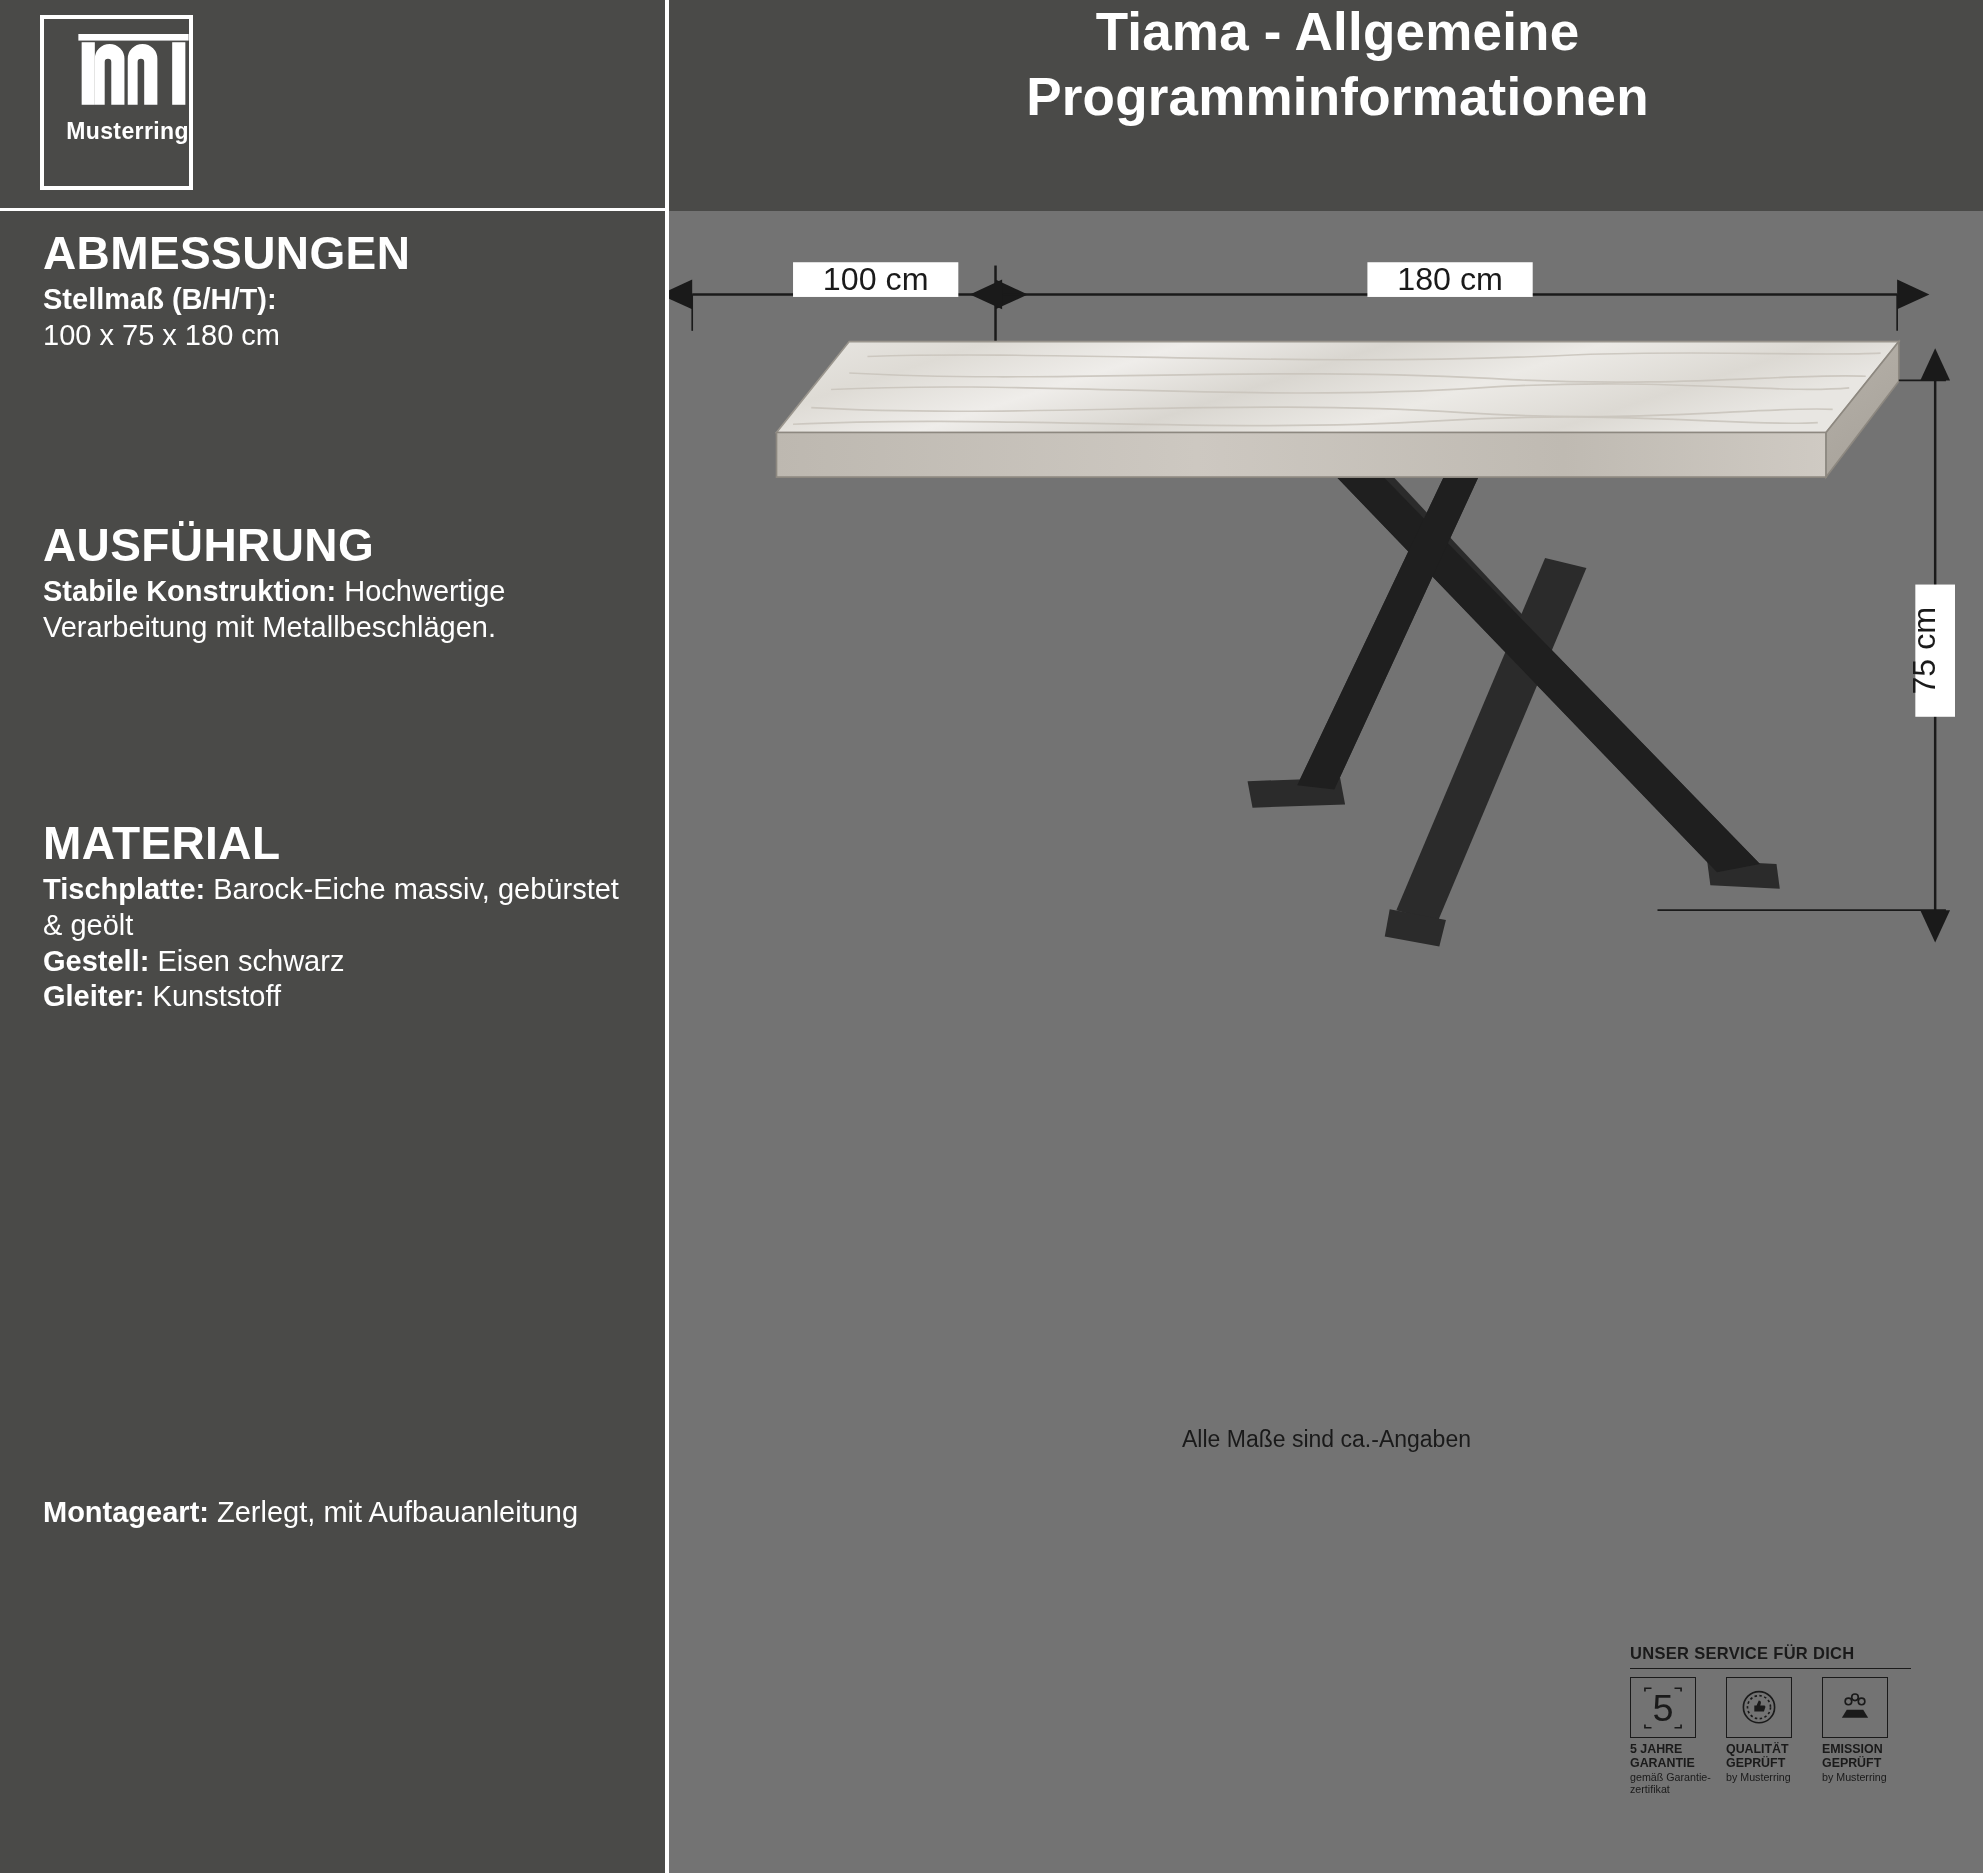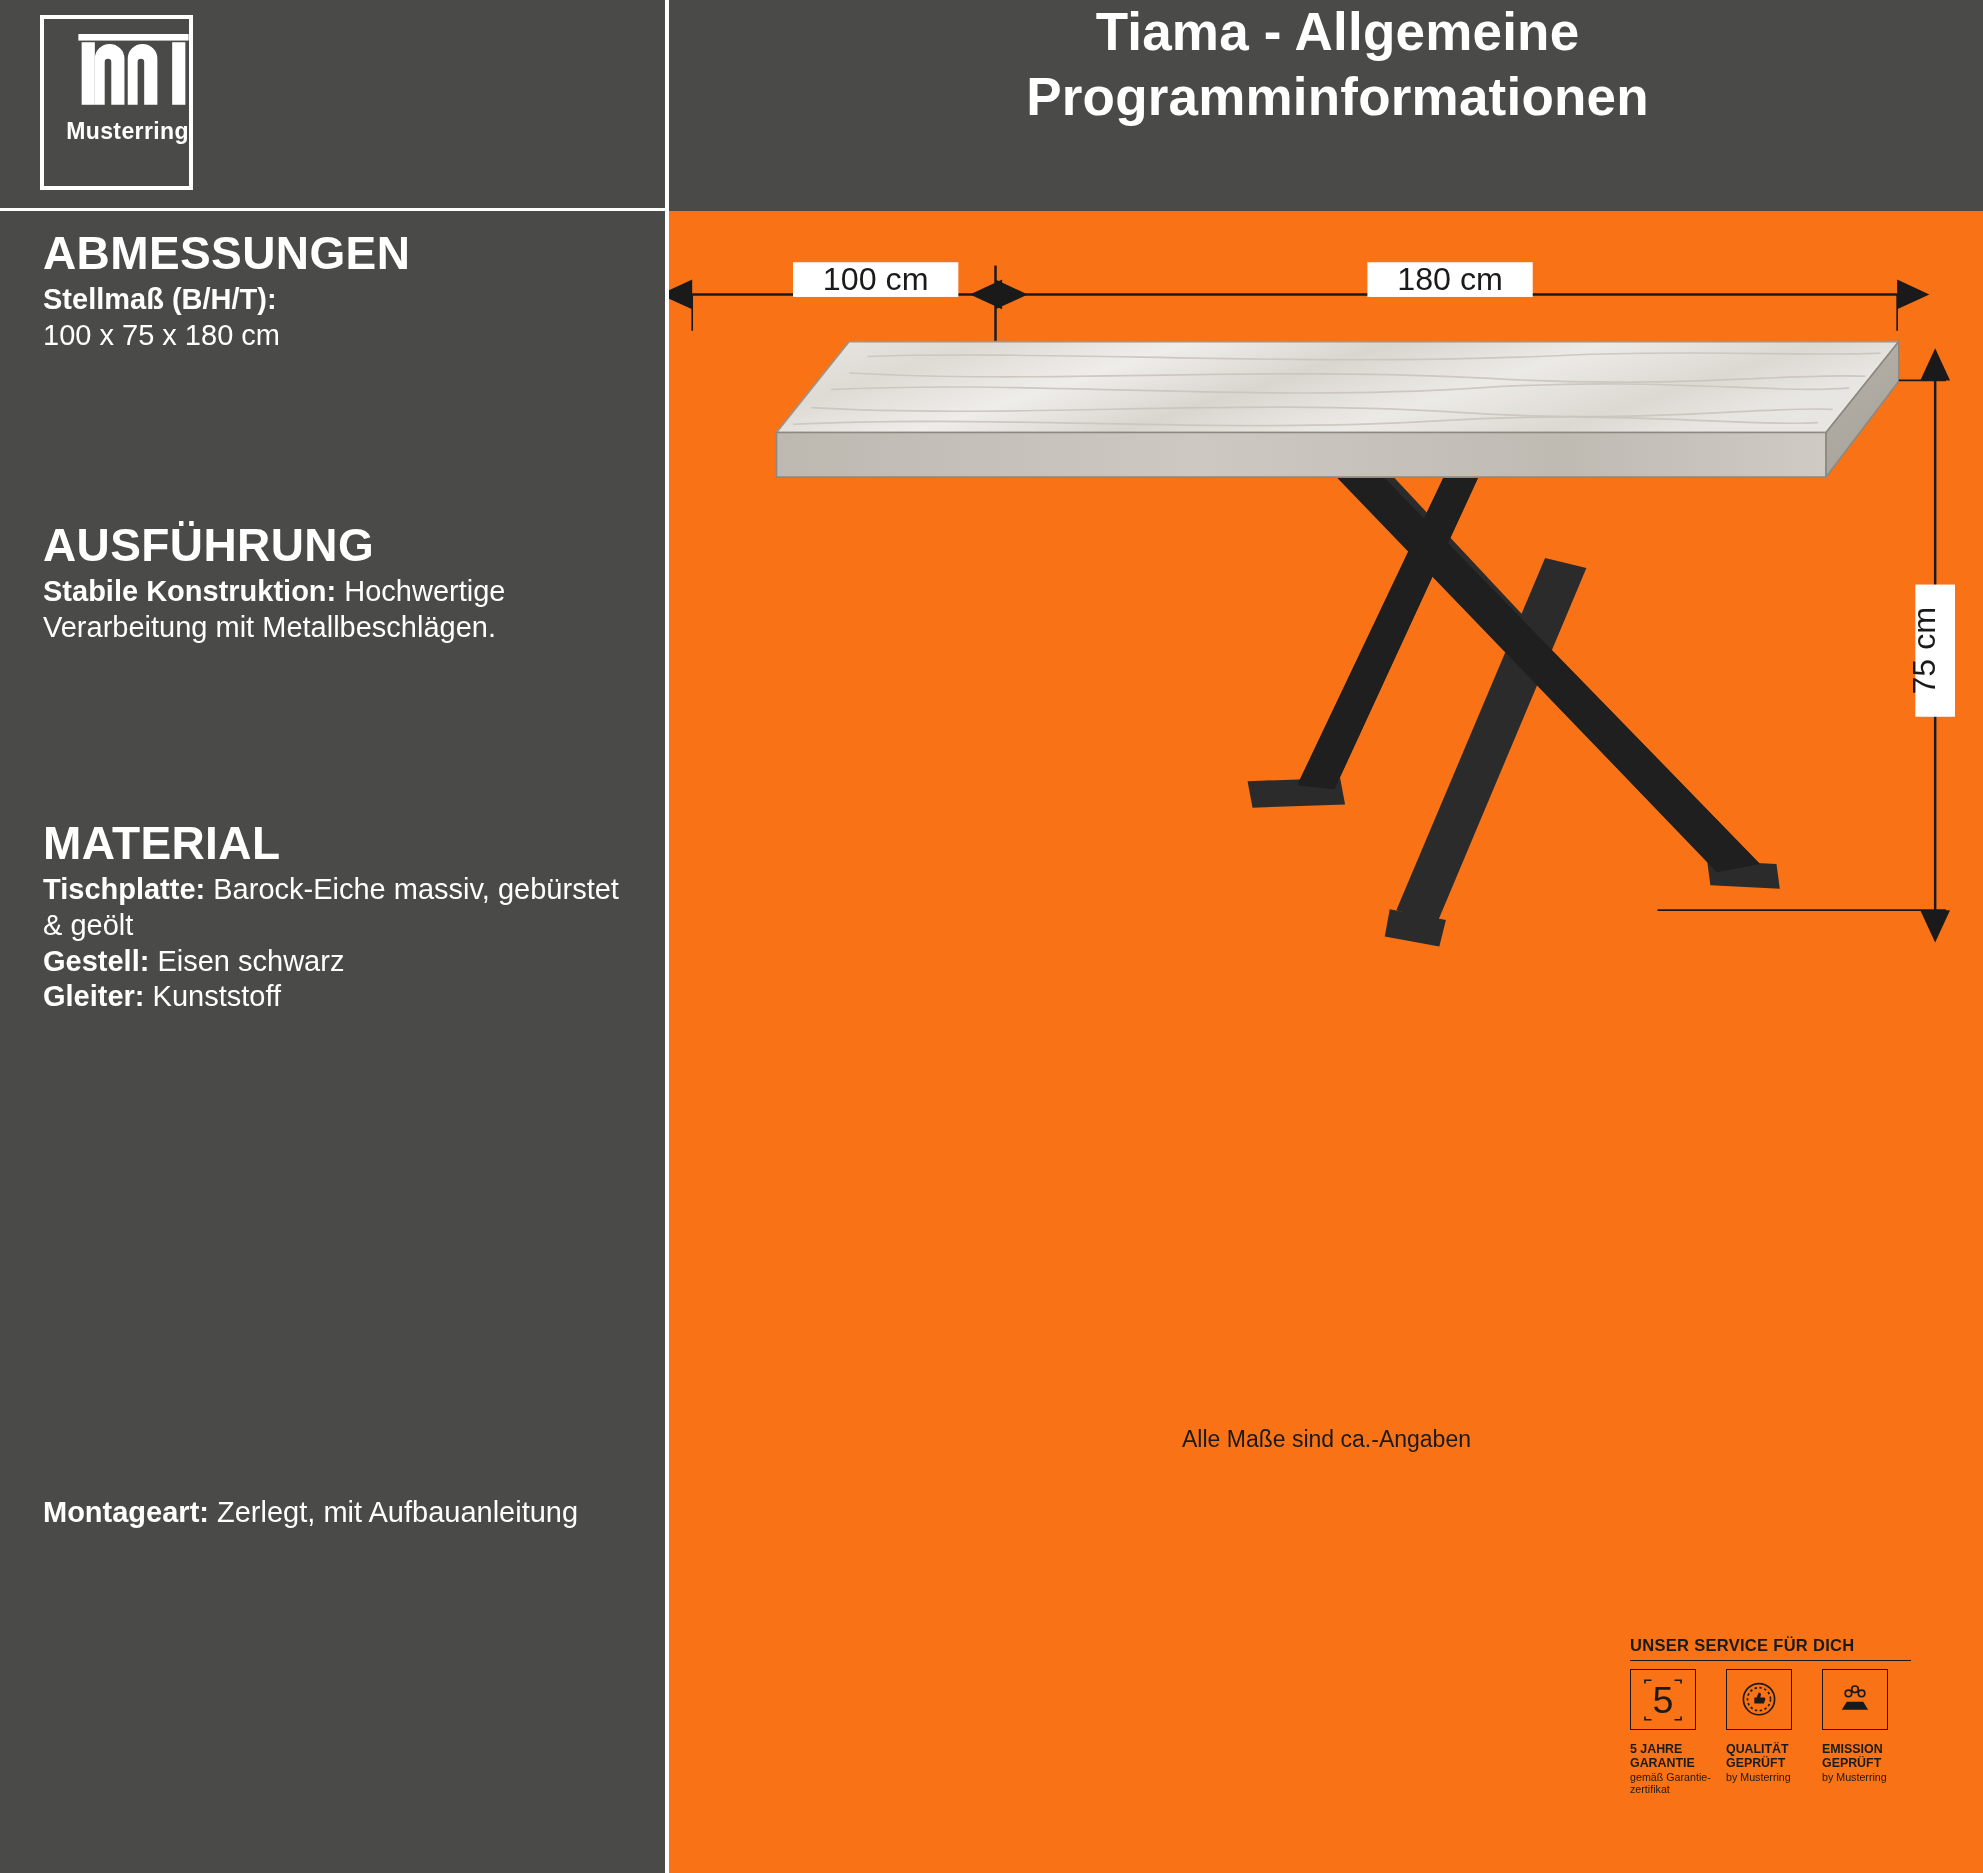--- a/index.html
+++ b/index.html
@@ -91,21 +91,21 @@
     font-weight: bold;
     line-height: 1.22;
     letter-spacing: 0.2px;
   }
 
   
   .main {
     position: absolute;
     left: 669px; top: 211px;
     width: 1315px; height: 1663px;
-    background: #f97316;
+    background: #737373;
   }
 
   .drawing {
     position: absolute;
     left: 0; top: 0;
     width: 1315px; height: 1157px;
   }
 
   .caption {
     position: absolute;
@@ -131,21 +131,21 @@
     padding-bottom: 5px;
     margin-bottom: 8.3px;
   }
   .badges { display: flex; gap: 15px; }
   .badge { width: 81px; }
   .badge-icon {
     width: 66px; height: 61px;
     border: 1.7px solid #1a1a1a;
     display: flex; align-items: center; justify-content: center;
   }
-  .badge-l1 { font-size: 12.4px; font-weight: bold; line-height: 1.12; margin-top: 13px; color:#1a1a1a; }
+  .badge-l1 { font-size: 12.4px; font-weight: bold; line-height: 1.12; margin-top: 5px; color:#1a1a1a; }
   .badge-l2 { font-size: 10.7px; line-height: 1.12; color:#1a1a1a; }
 </style>
 </head>
 <body>
 
 <div class="page">
 
   <div class="left-col">
 
     <div class="logo-box">

